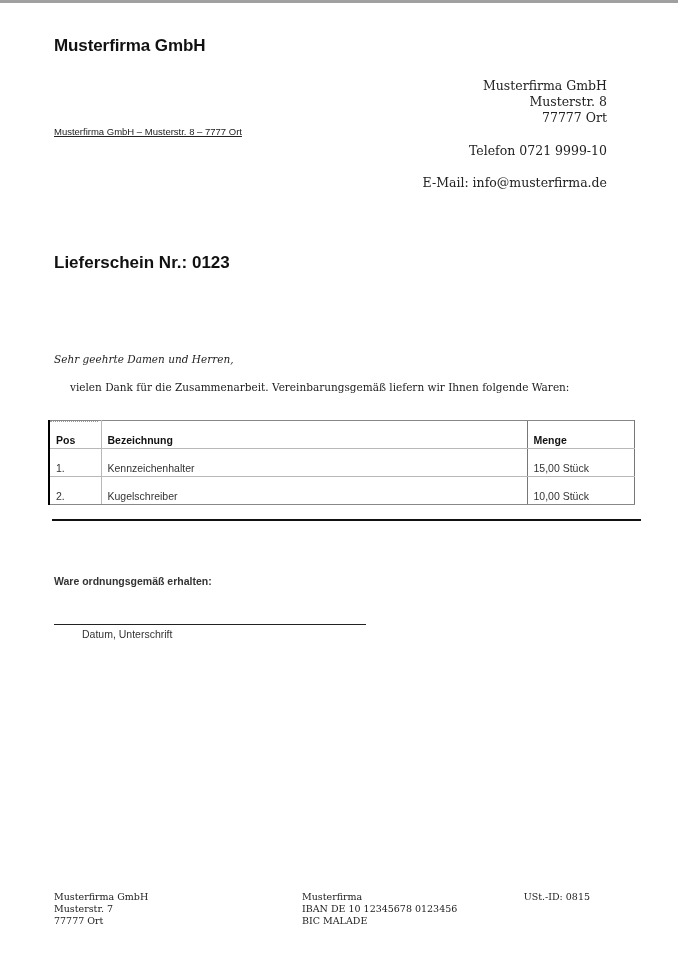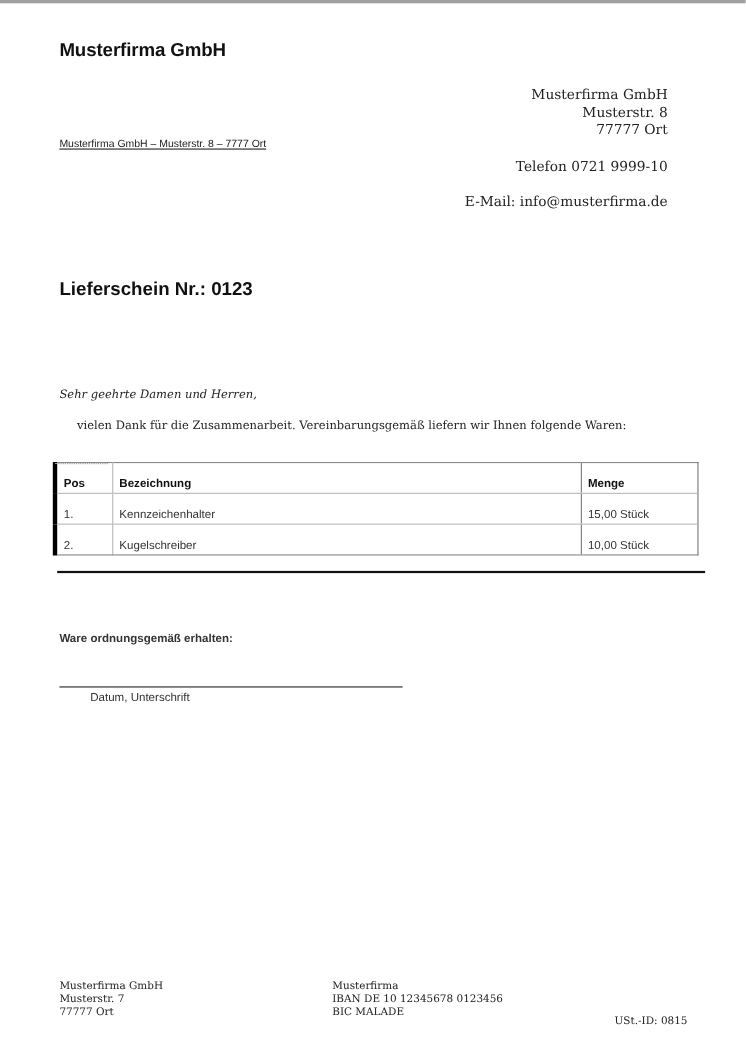--- a/index.html
+++ b/index.html
@@ -28,38 +28,38 @@
     table.items {
       position: absolute; left: 48px; top: 420px; width: 587px;
       border-collapse: collapse; font-size: 10.5px;
     }
     table.items td, table.items th {
       height: 28px; box-sizing: border-box; vertical-align: bottom; padding: 0 6px 2px 6px;
       border-top: 1px solid #b8b8b8; border-bottom: 1px solid #b8b8b8; text-align: left;
     }
     table.items th { font-weight: bold; color: #111; }
     table.items td { color: #333; }
-    table.items .c-pos { width: 52px; border-left: 4px solid #000000; border-right: 1px solid #b8b8b8; }
+    table.items .c-pos { width: 52px; border-left: 2px solid #000000; border-right: 1px solid #b8b8b8; }
     table.items .c-desc { width: 426px; }
     table.items .c-qty { border-left: 1px solid #777; border-right: 1px solid #777; }
     table.items tr:first-child th { border-top: 1px solid #888; }
     table.items tr:last-child td { border-bottom: 1px solid #888; }
     .dotrow { position: absolute; left: 50px; width: 48px; height: 0; border-top: 1px dotted #999; }
 
     .rule { left: 52px; top: 519px; width: 589px; height: 2px; background: #111; }
 
     .received { left: 54px; top: 575px; font-size: 10.5px; color: #333; font-weight: bold; }
     .sigline { left: 54px; top: 624px; width: 312px; height: 1px; background: #222; }
     .siglabel { left: 54px; top: 628px; font-size: 10.5px; color: #333; padding-left: 28px; }
 
     .footer { top: 891px; font-size: 9.5px; line-height: 12px; color: #222; }
     .footer .line { display: block; white-space: nowrap; }
     .footer-left { left: 54px; }
     .footer-mid { left: 302px; }
-    .footer-right { right: 53px; text-align: right; margin-top: 32px; }
+    .footer-right { right: 88px; text-align: right; }
   </style>
 </head>
 <body>
 
 <div class="topbar"></div>
 
 <div class="abs sans company-title">Musterfirma GmbH</div>
 <div class="abs sans sender-line">Musterfirma GmbH – Musterstr. 8  – 7777 Ort</div>
 
 <div class="abs serif addr-block">

